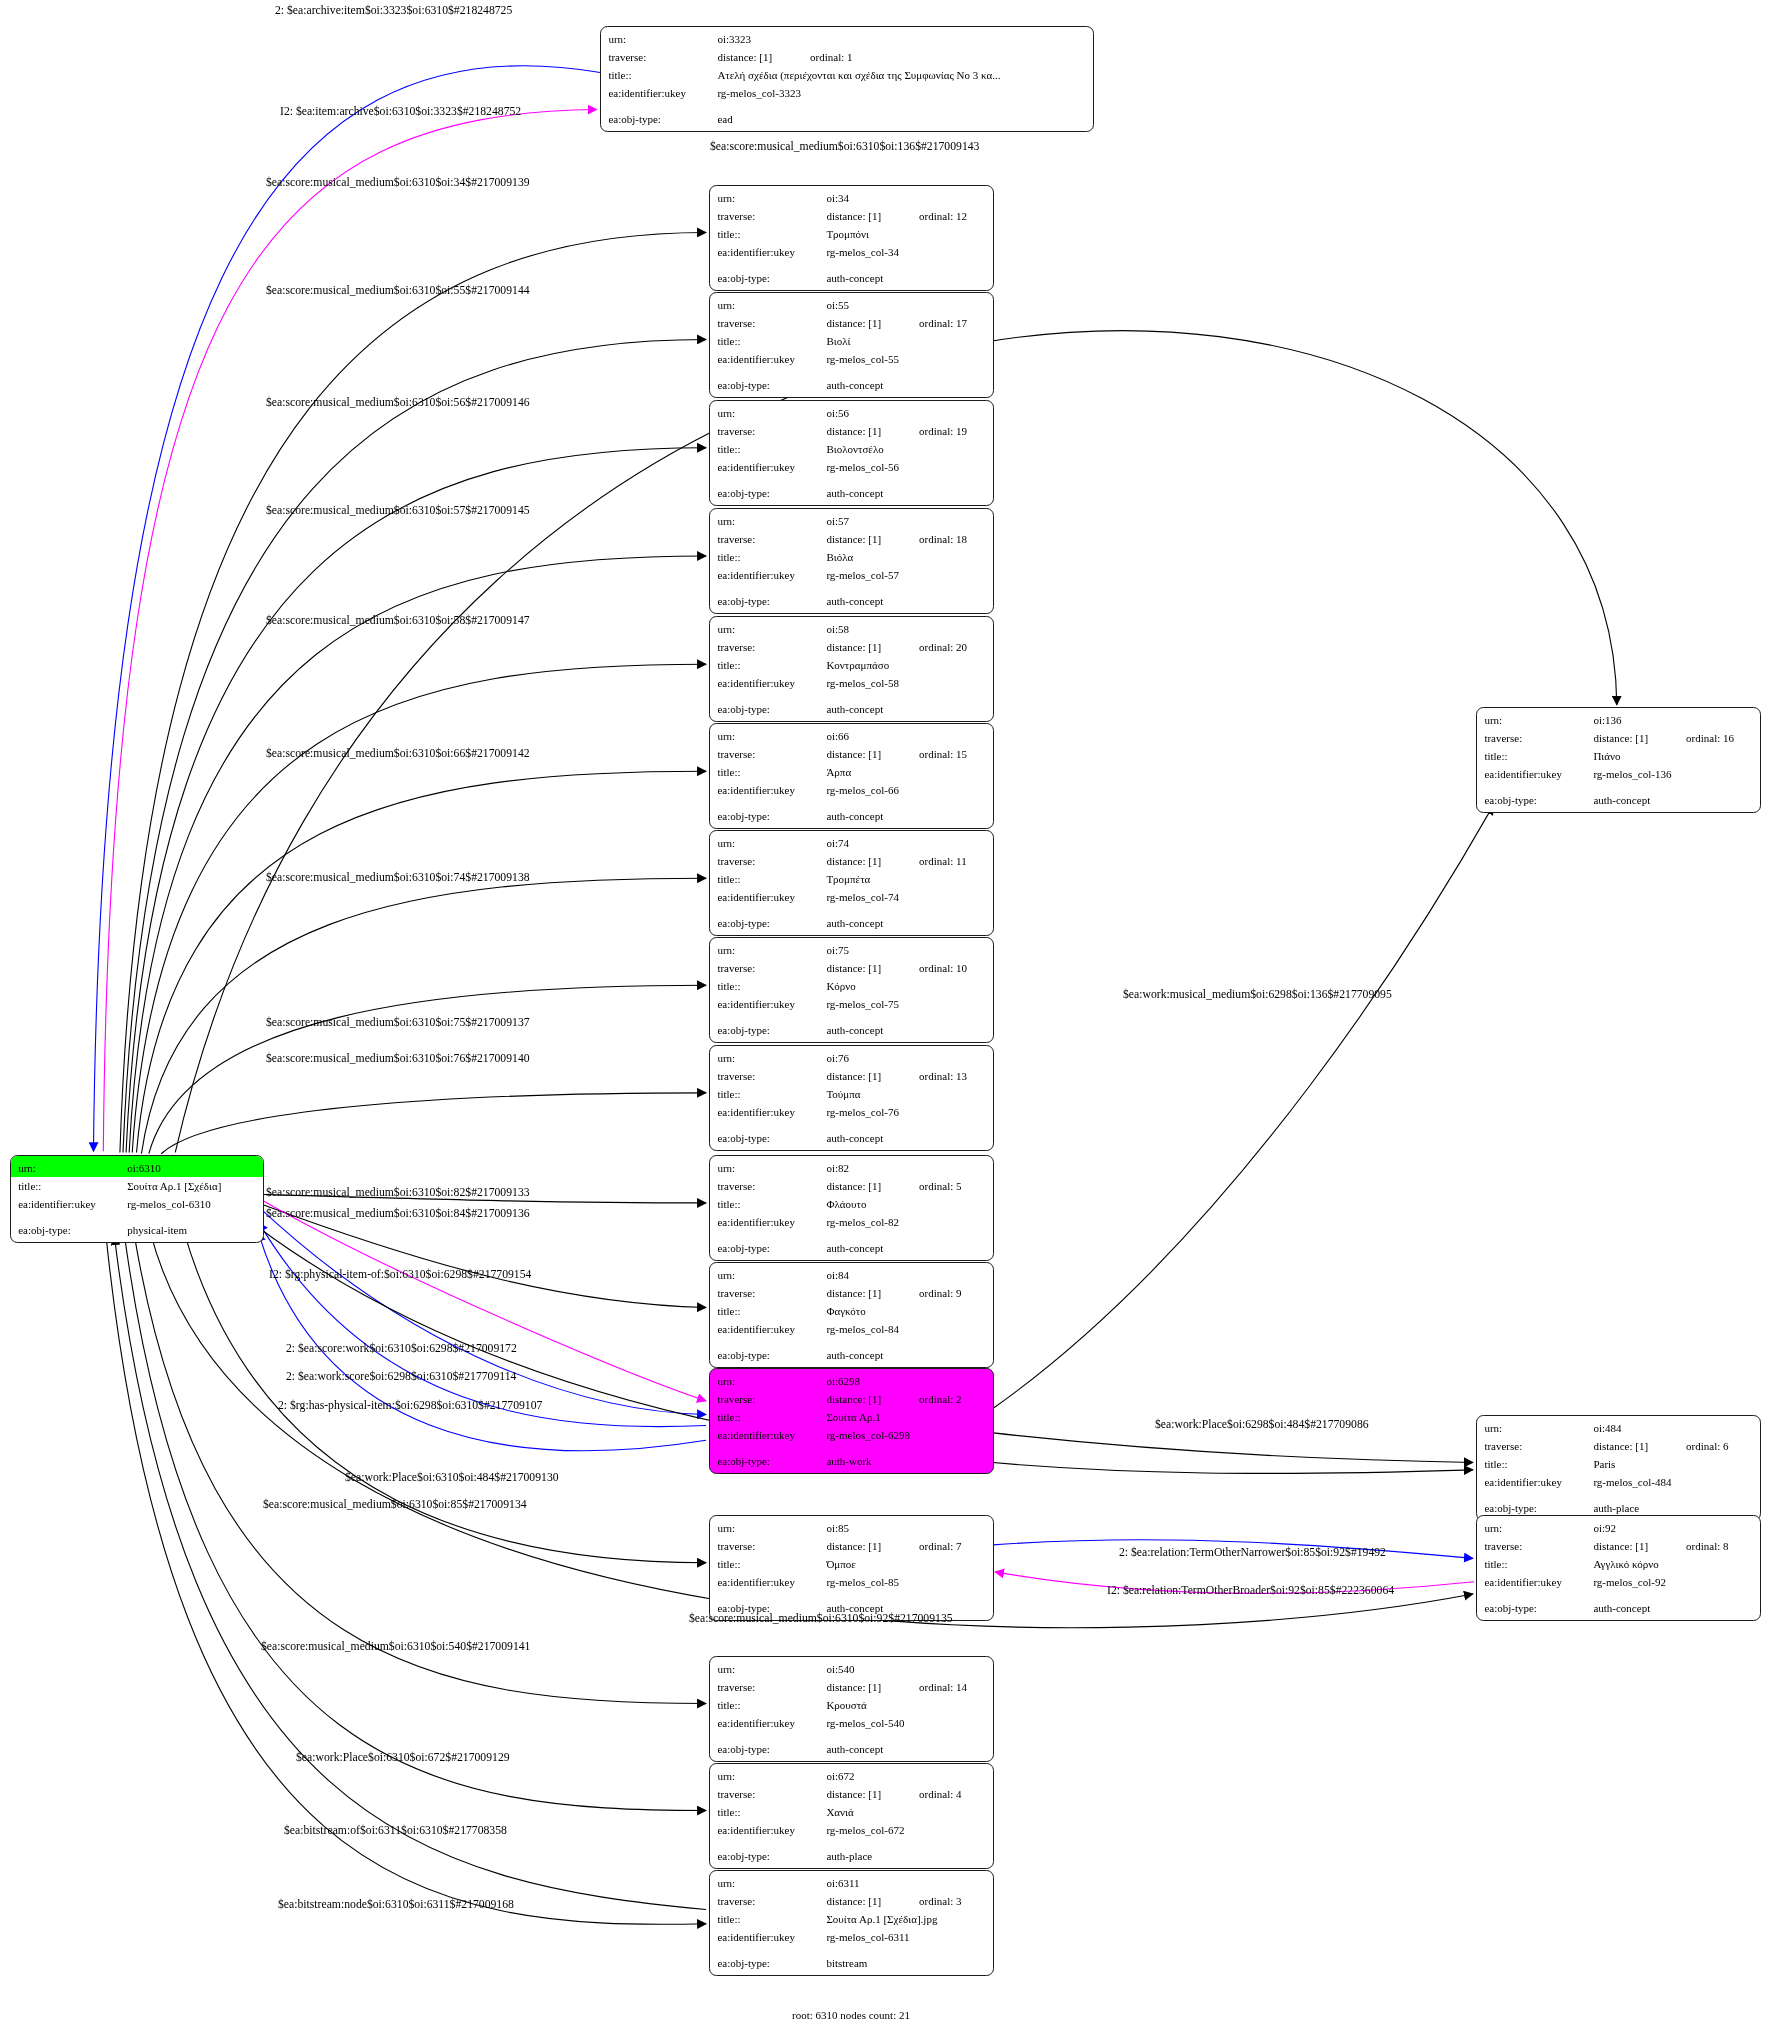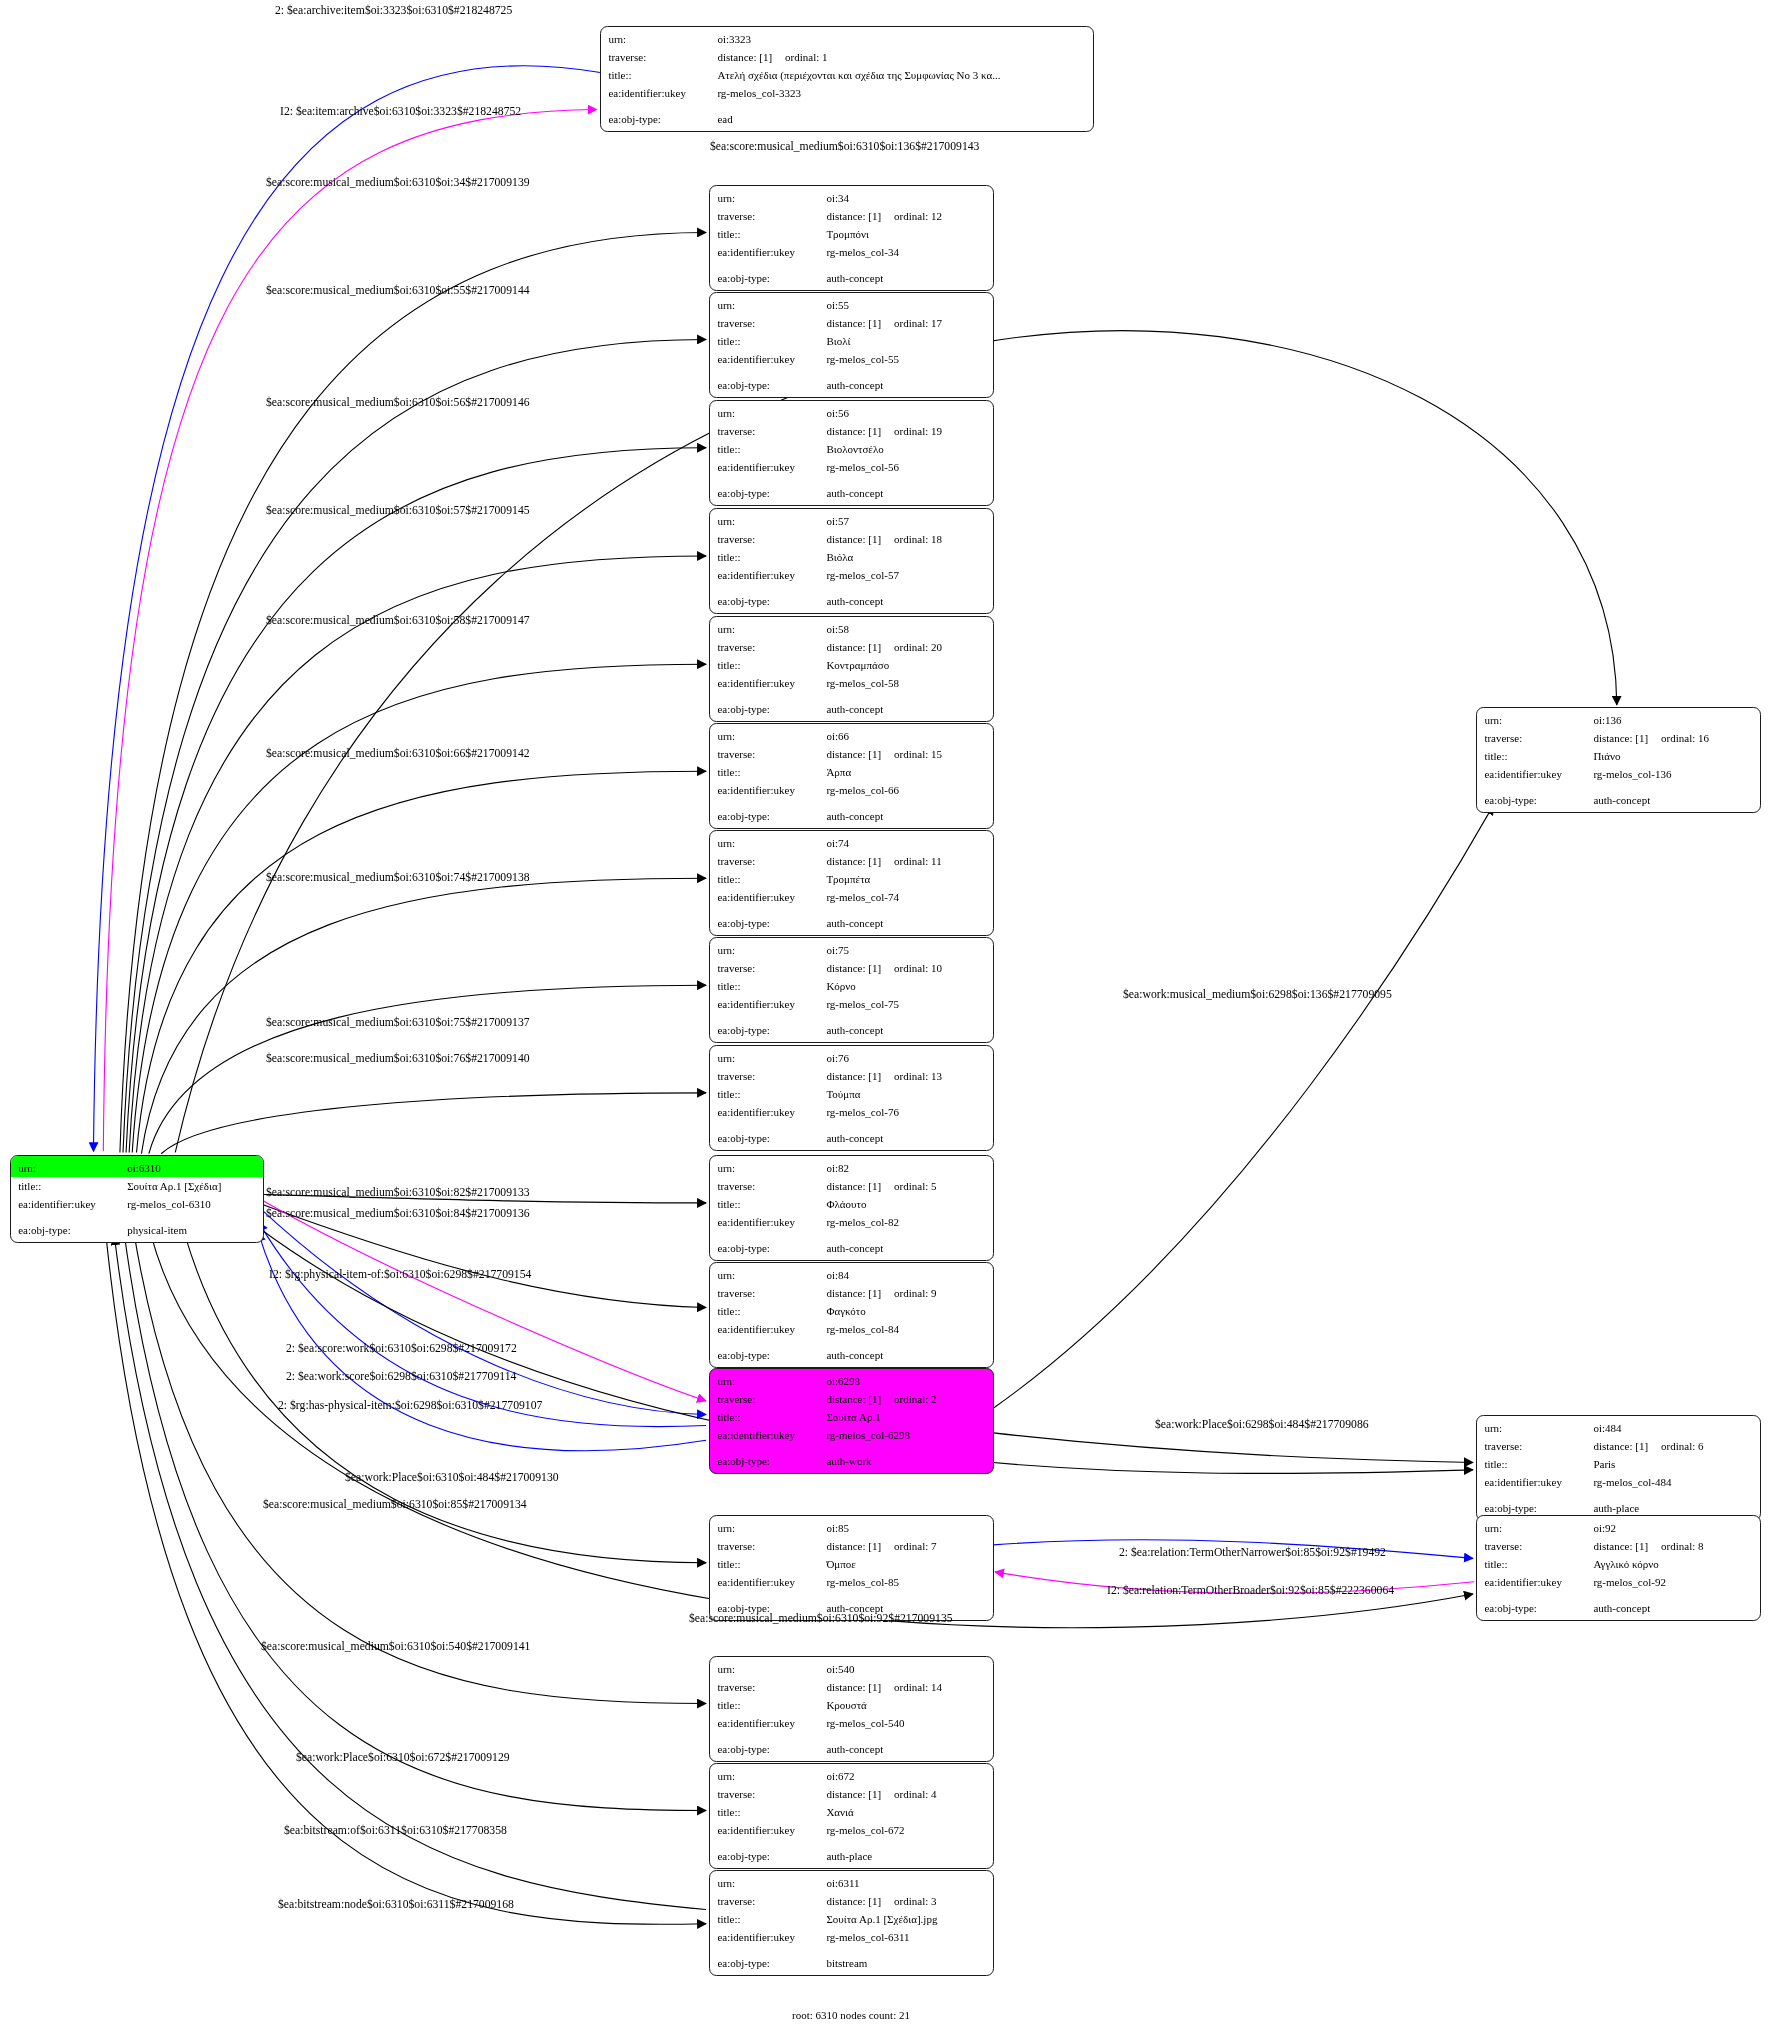--- a/index.html
+++ b/index.html
@@ -12,21 +12,21 @@
   .edge-path.magenta{stroke:#ff00ff;}
   .edge-label{position:absolute;z-index:3;font-size:11.7px;line-height:13.5px;
               color:#000;white-space:nowrap;}
   .node{position:absolute;z-index:2;background:#ffffff;border:1px solid #1a1a1a;
         border-radius:7.4px;font-size:11px;line-height:18px;color:#000;overflow:hidden;}
   .node .row{display:flex;padding:0 7.4px;}
   .node .row:first-child{padding-top:3.1px;}
   .node .row:last-child{padding-bottom:3.1px;margin-top:8px;}
   .node .lbl{flex:0 0 109px;width:109px;}
   .node .val{flex:1;white-space:nowrap;overflow:hidden;}
-  .node .ord{margin-left:13px;}
+  .node .ord{margin-left:38px;}
   .node.root .row.hl{background:#00ff00;}
   .node.selected{background:#ff00ff;}
   #footer-label{position:absolute;z-index:3;font-size:11px;color:#000;white-space:nowrap;
                 left:792px;top:2009px;}
 </style>
 </head>
 <body>
 
 <div id="stage">
   <svg id="edge-layer" width="1789" height="2035" viewBox="0 0 2909 3309" xmlns="http://www.w3.org/2000/svg">

